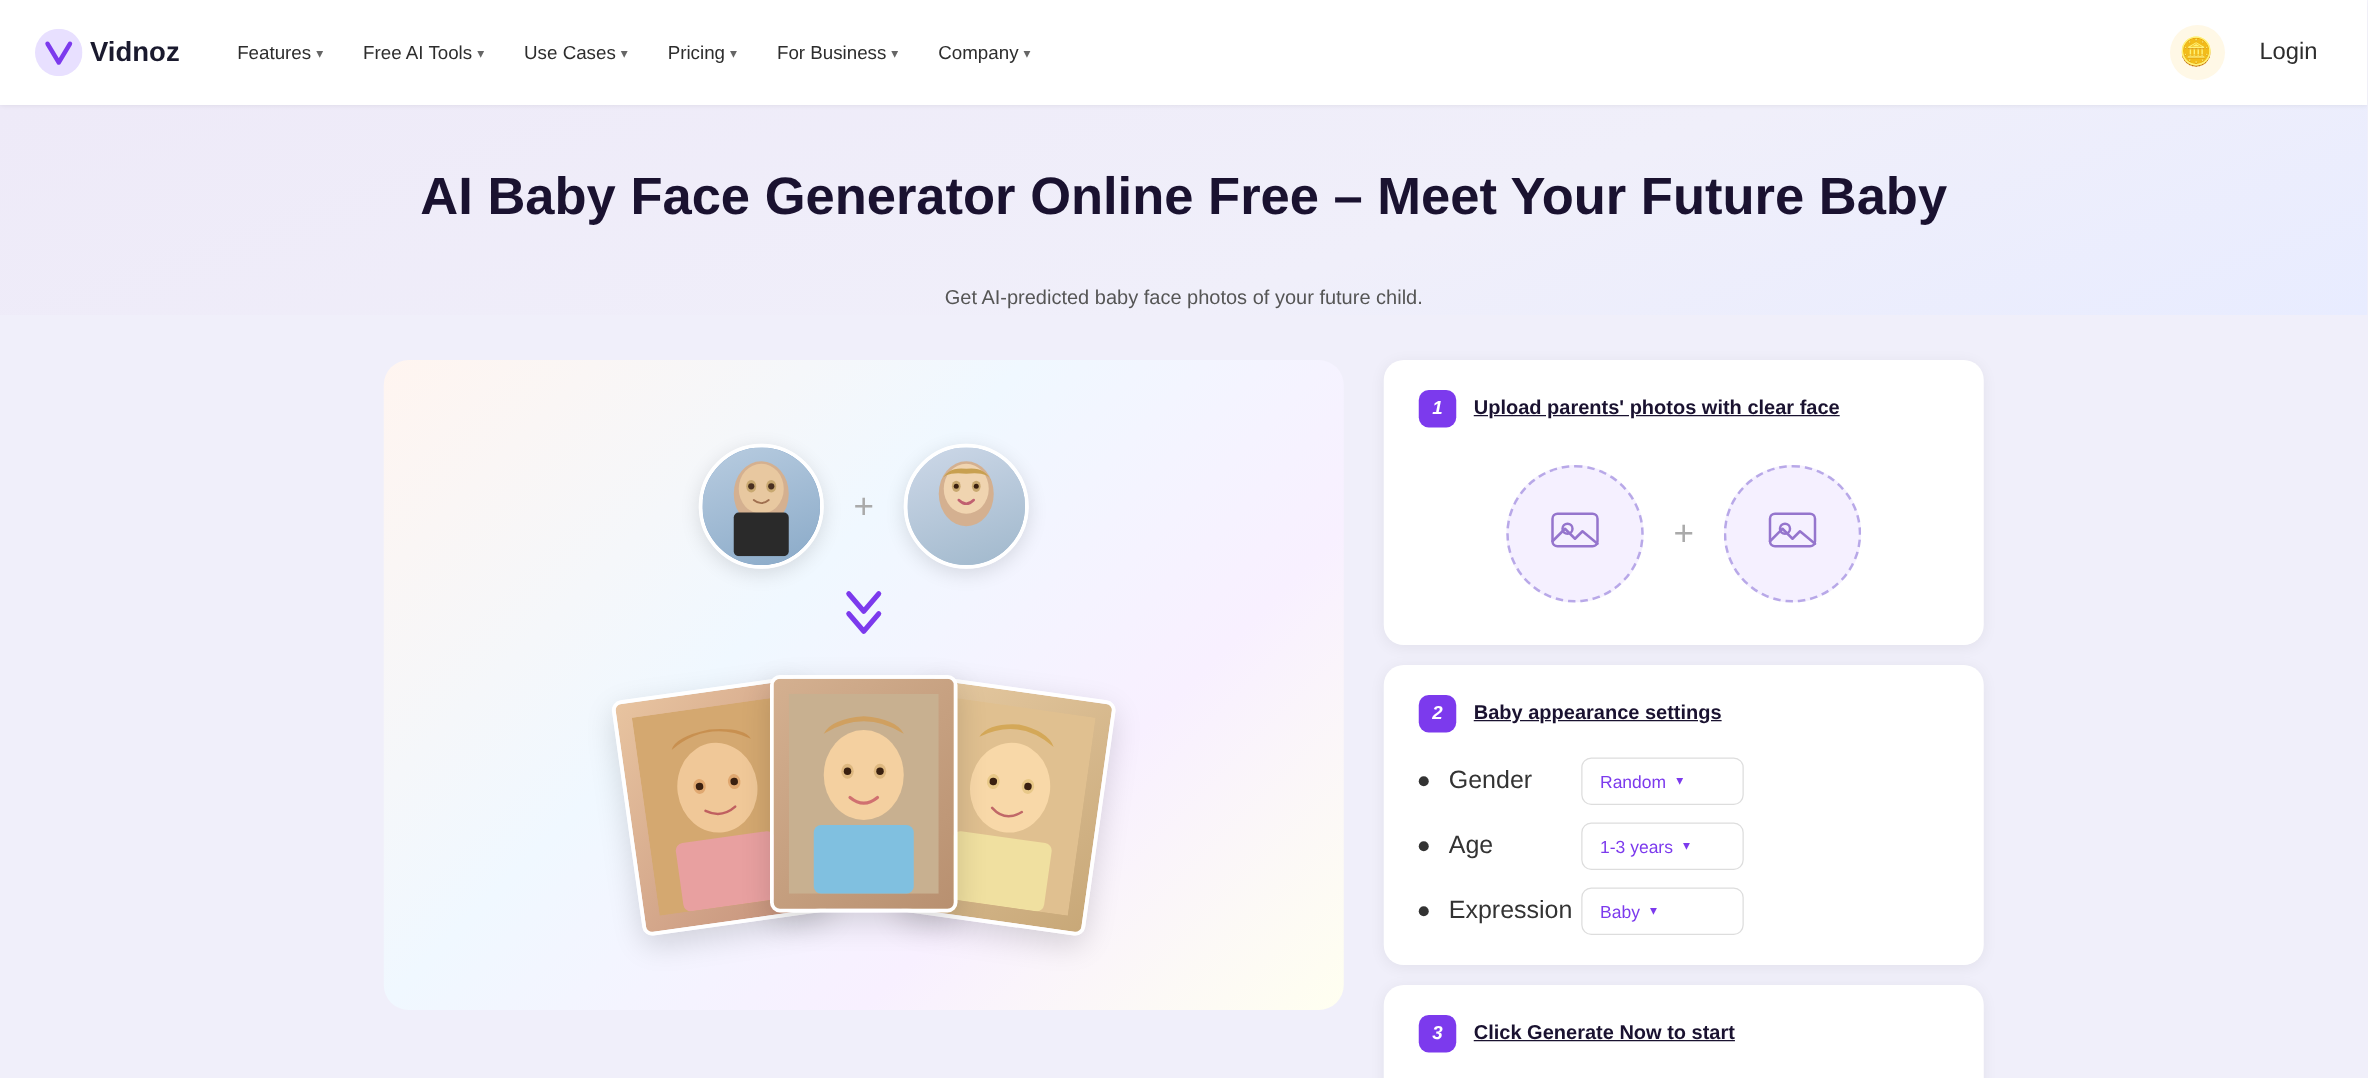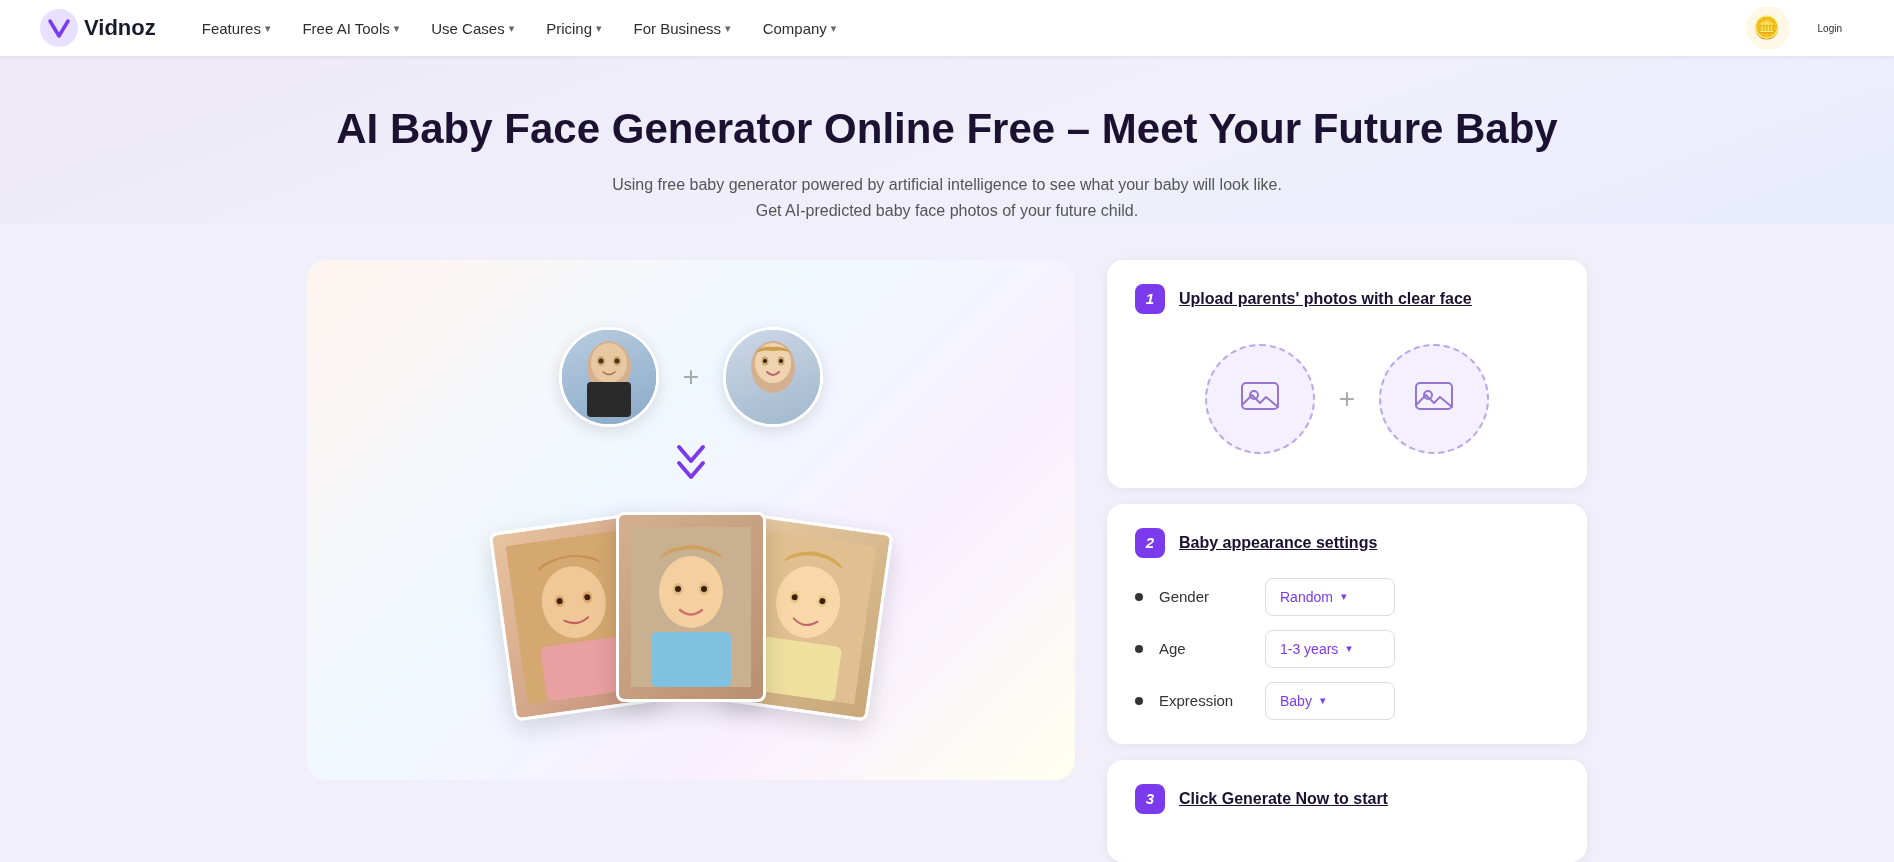--- a/index.html
+++ b/index.html
@@ -3,22 +3,22 @@
   <meta charset="utf-8">
   <style>
     * { margin: 0; padding: 0; box-sizing: border-box; }
     body { font-family: -apple-system, BlinkMacSystemFont, 'Segoe UI', sans-serif; background: #f0effa; min-height: 862px; overflow-x: hidden; }
 
     
     nav {
       background: #fff;
       display: flex;
       align-items: center;
-      padding: 0 40px;
-      height: 56px;
+      padding: 0 28px;
+      height: 84px;
       box-shadow: 0 1px 4px rgba(0,0,0,0.07);
       position: relative;
       z-index: 10;
     }
     .nav-logo {
       display: flex;
       align-items: center;
       gap: 6px;
       font-weight: 700;
       font-size: 22px;
@@ -58,21 +58,21 @@
       height: 44px;
       background: #fff8e6;
       border-radius: 50%;
       display: flex;
       align-items: center;
       justify-content: center;
       font-size: 22px;
       cursor: pointer;
     }
     .login-btn {
-      font-size: 10px;
+      font-size: 19px;
       color: #2d2d2d;
       font-weight: 500;
       cursor: pointer;
       padding: 8px 12px;
     }
     .cta-btn {
       background: #5b21b6;
       color: #fff;
       border: none;
       border-radius: 30px;
@@ -291,21 +291,21 @@
     }
     .setting-row:last-child { margin-bottom: 0; }
     .setting-bullet {
       width: 8px;
       height: 8px;
       background: #333;
       border-radius: 50%;
       flex-shrink: 0;
     }
     .setting-label {
-      font-size: 15px;
+      font-size: 20px;
       color: #333;
       width: 90px;
     }
     .setting-select {
       display: flex;
       align-items: center;
       gap: 8px;
       border: 1.5px solid #ddd;
       border-radius: 8px;
       padding: 10px 14px;
@@ -382,21 +382,21 @@
   </div>
   <div class="nav-right">
     <div class="coin-icon">🪙</div>
     <span class="login-btn">Login</span>
   </div>
 </nav>
 
 <div class="hero">
   <h1>AI Baby Face Generator Online Free – Meet Your Future Baby</h1>
   <p>
-    <span>Using free baby generator powered by artificial intelligence to see what your baby will look like.</span><br>
+    <br>
     <span>Get AI-predicted baby face photos of your future child.</span>
   </p>
 </div>
 
 <div class="main-content">
 
   <div class="left-panel">
     <div class="parents-row">
       <div class="parent-avatar dad">
         <div class="dad-face">

